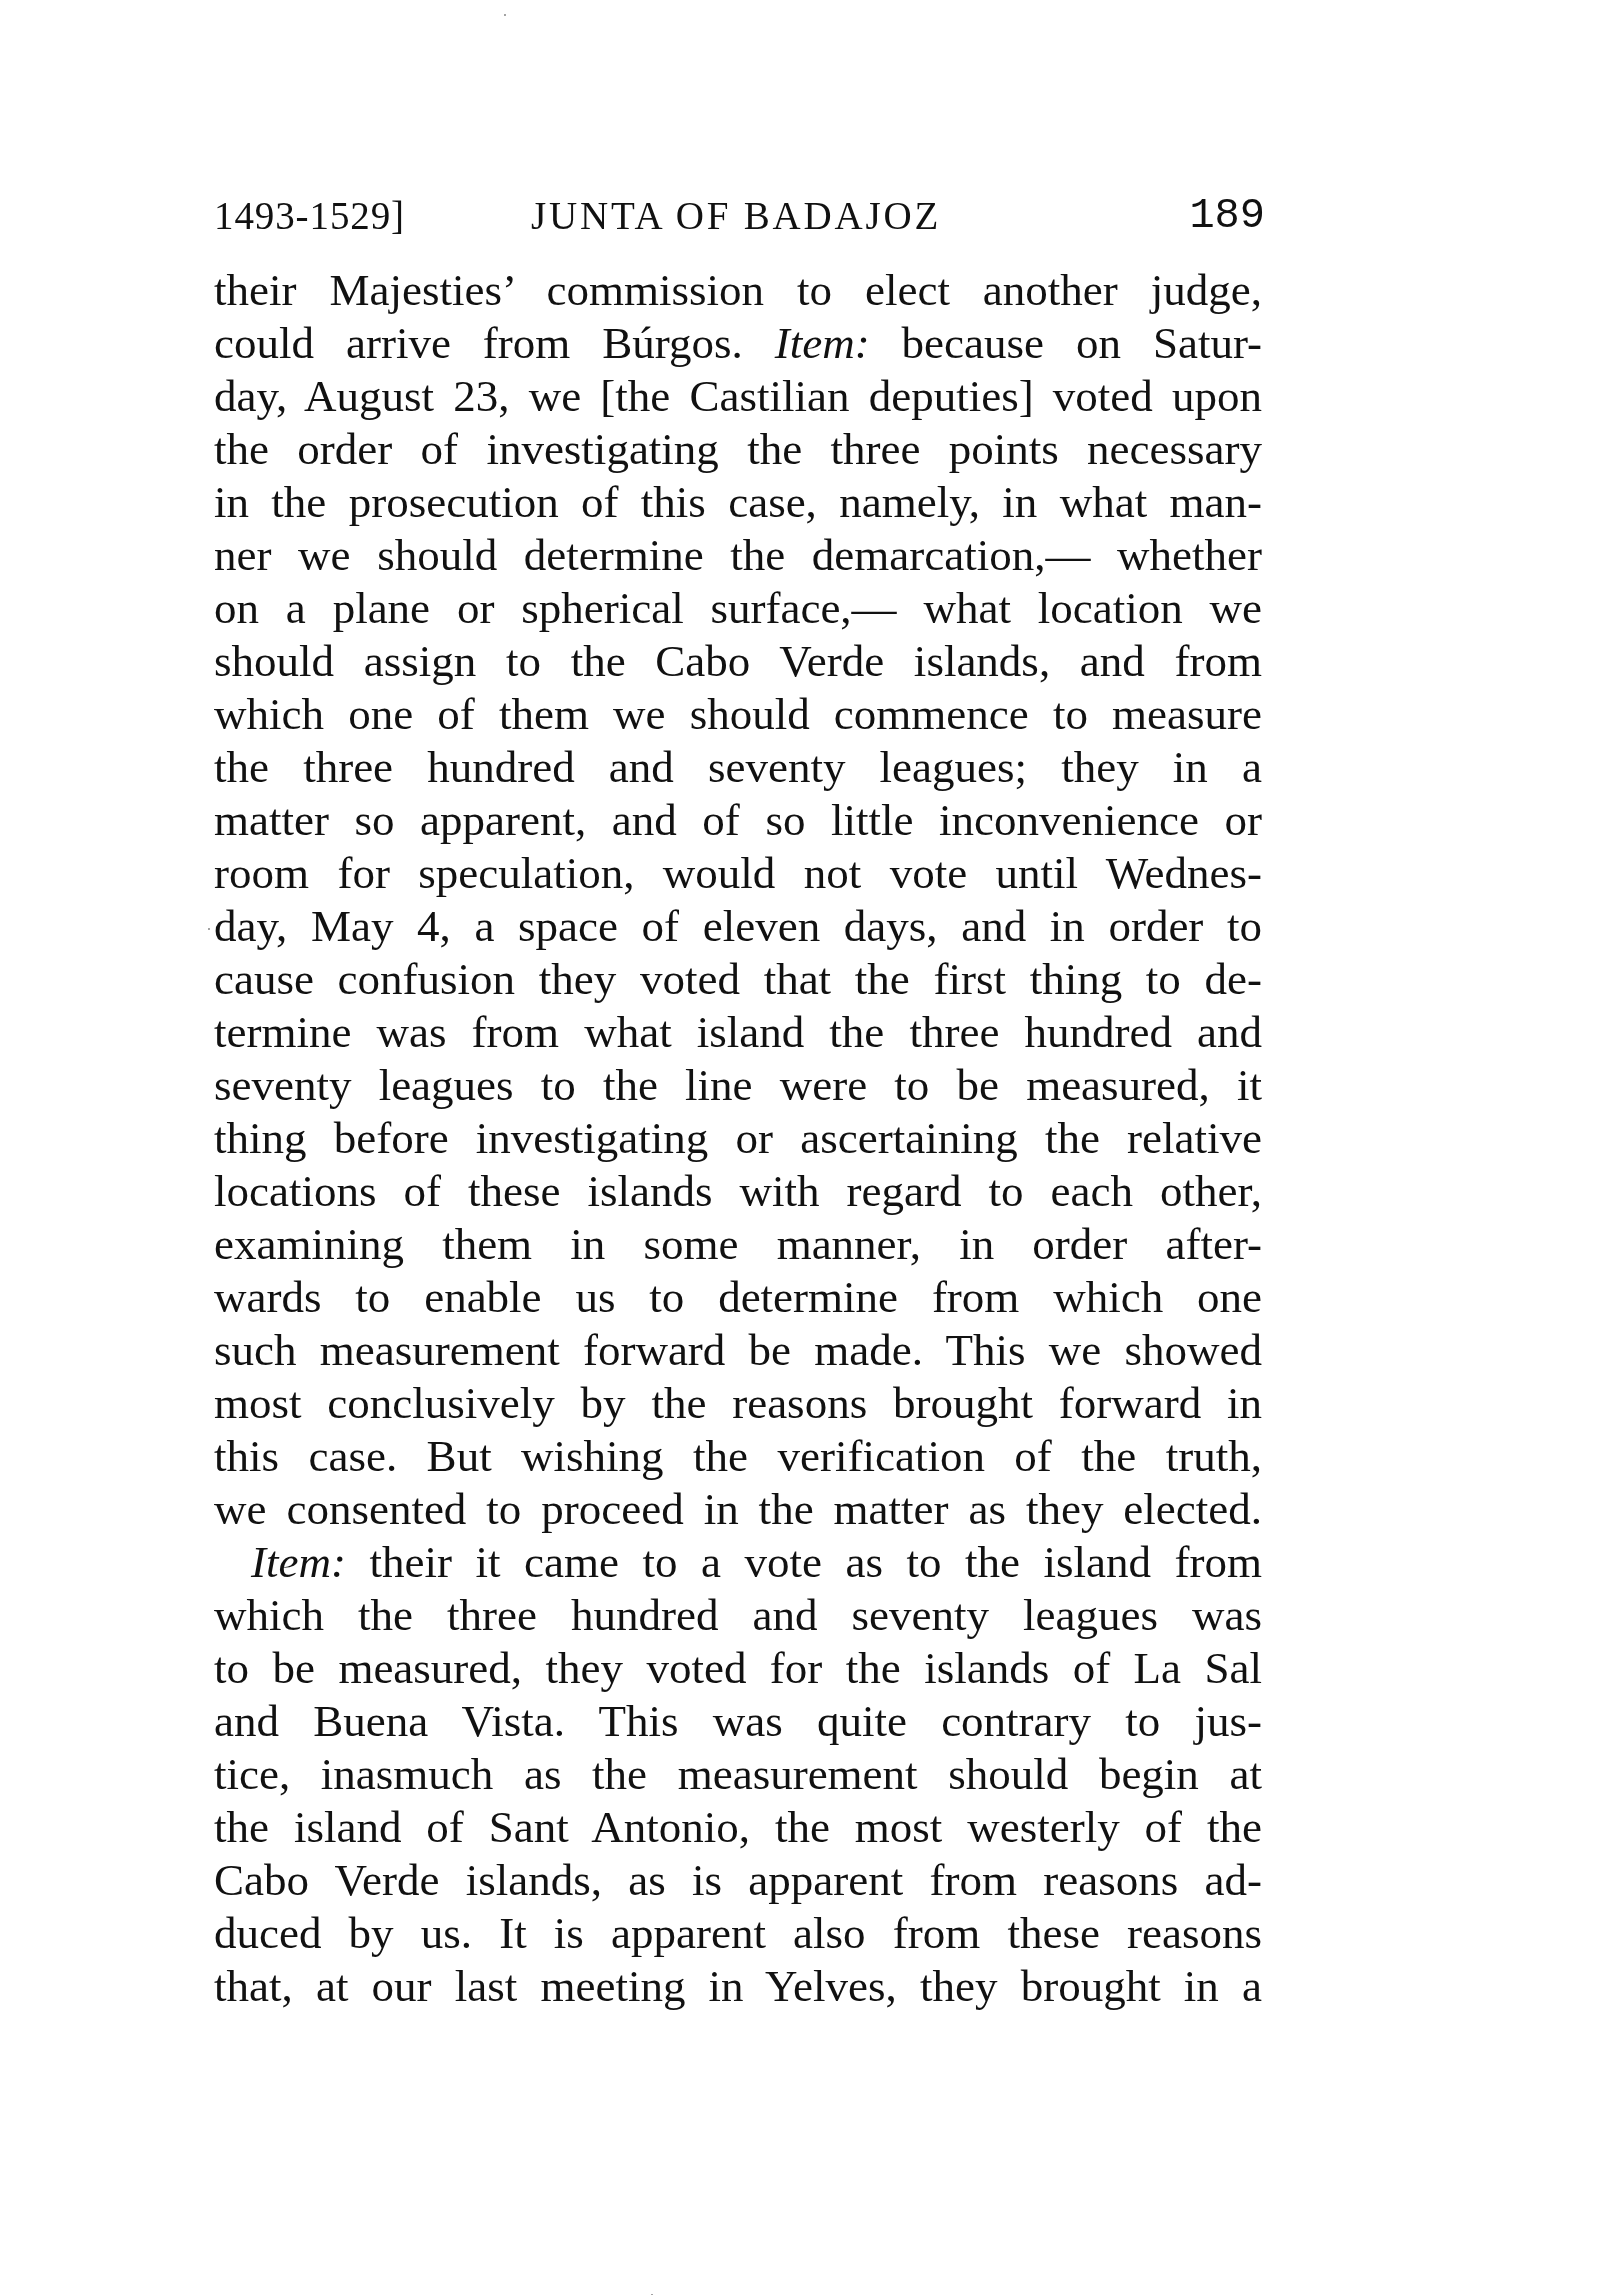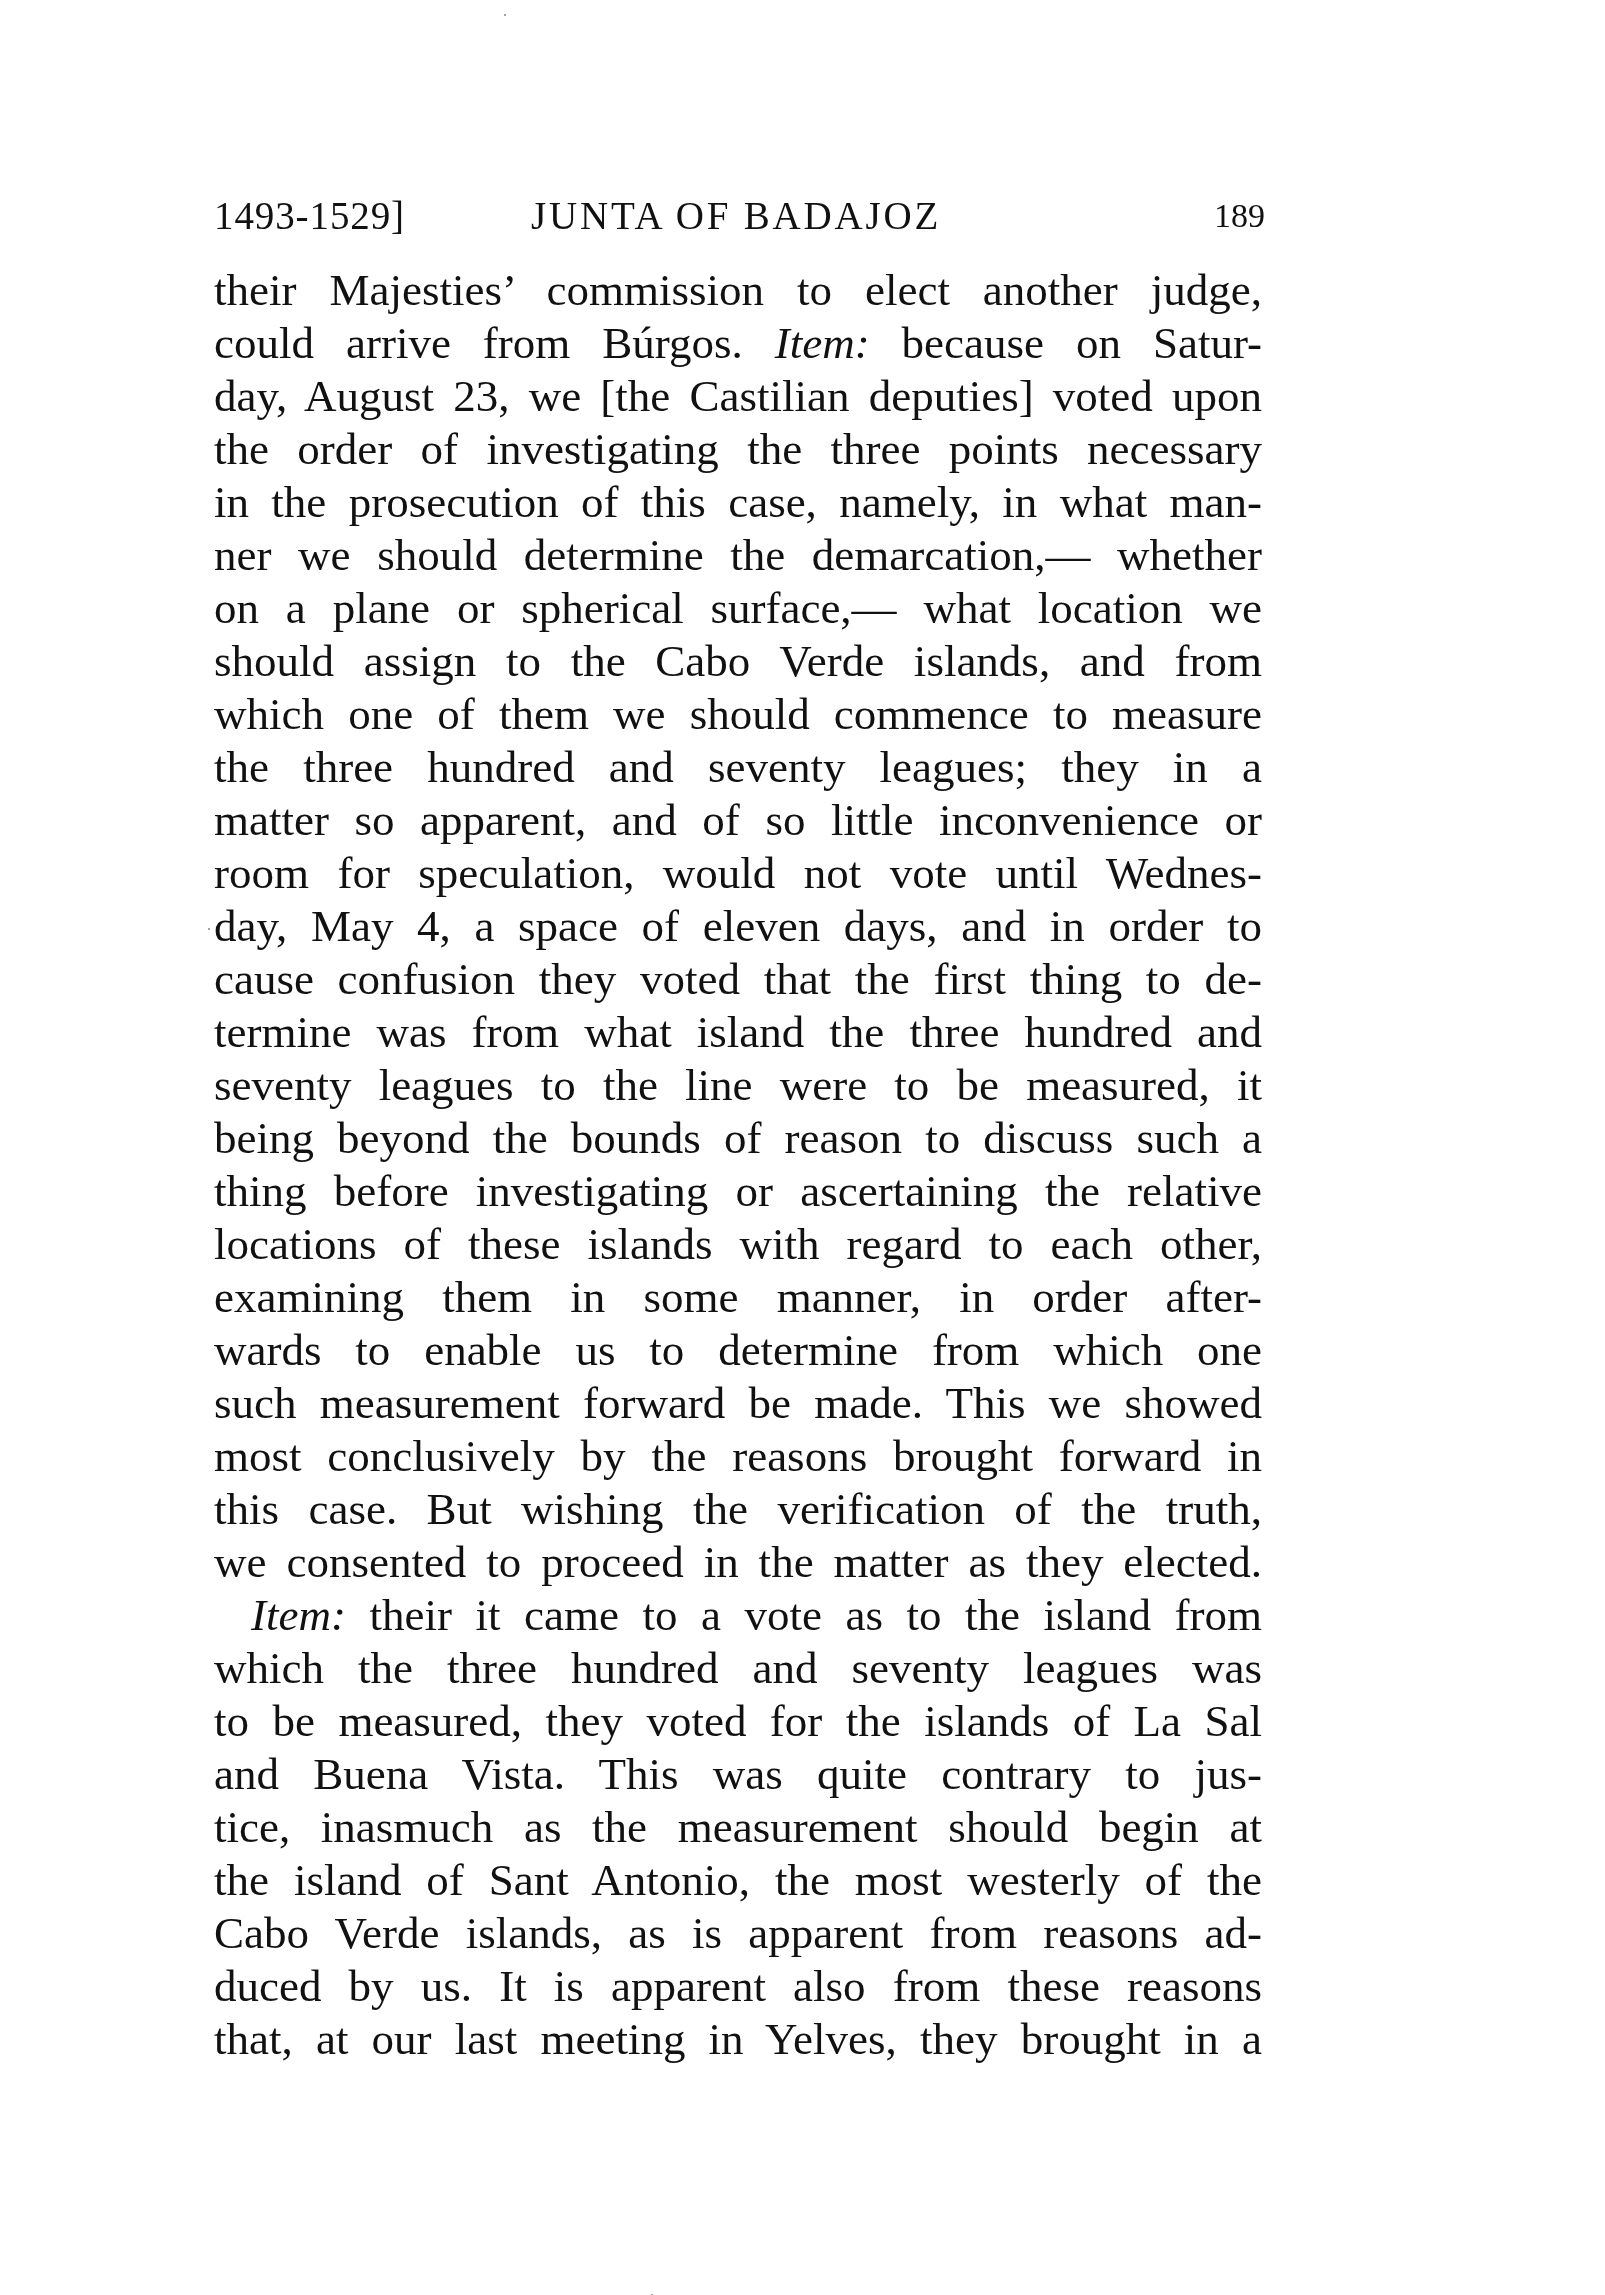--- a/index.html
+++ b/index.html
@@ -41,21 +41,22 @@
       position: absolute;
       left: 317px;
       top: 0;
       letter-spacing: 2.8px;
       font-variant: small-caps;
     }
     .running-head .folio {
       position: absolute;
       right: 0;
       top: 0;
-      font-size: 34px;
+      font-size: 42px;
+      font-family: Liberation Mono, monospace;
     }
     .body-text {
       position: absolute;
       top: 264px;
       left: 214px;
       width: 1048px;
     }
     .line {
       display: block;
       height: 53px;
@@ -104,21 +105,20 @@
       <span class="line"><span>on a plane or spherical surface,— what location we</span></span>
       <span class="line"><span>should assign to the Cabo Verde islands, and from</span></span>
       <span class="line"><span>which one of them we should commence to measure</span></span>
       <span class="line"><span>the three hundred and seventy leagues; they in a</span></span>
       <span class="line"><span>matter so apparent, and of so little inconvenience or</span></span>
       <span class="line"><span>room for speculation, would not vote until Wednes-</span></span>
       <span class="line"><span>day, May 4, a space of eleven days, and in order to</span></span>
       <span class="line"><span>cause confusion they voted that the first thing to de-</span></span>
       <span class="line"><span>termine was from what island the three hundred and</span></span>
       <span class="line"><span>seventy leagues to the line were to be measured, it</span></span>
-      <span class="line"><span>being beyond the bounds of reason to discuss such a</span></span>
       <span class="line"><span>thing before investigating or ascertaining the relative</span></span>
       <span class="line"><span>locations of these islands with regard to each other,</span></span>
       <span class="line"><span>examining them in some manner, in order after-</span></span>
       <span class="line"><span>wards to enable us to determine from which one</span></span>
       <span class="line"><span>such measurement forward be made.  This we showed</span></span>
       <span class="line"><span>most conclusively by the reasons brought forward in</span></span>
       <span class="line"><span>this case.  But wishing the verification of the truth,</span></span>
       <span class="line"><span>we consented to proceed in the matter as they elected.</span></span>
       <span class="line indent"><i>Item:</i><span> their it came to a vote as to the island from</span></span>
       <span class="line"><span>which the three hundred and seventy leagues was</span></span>

